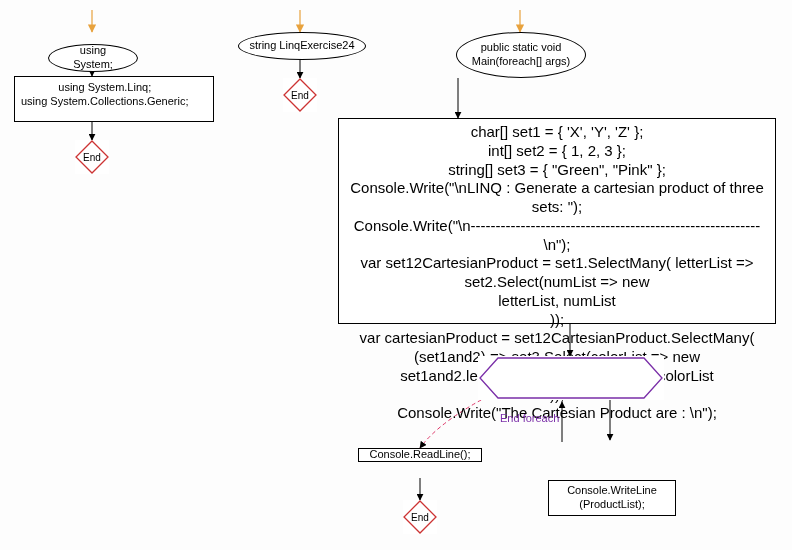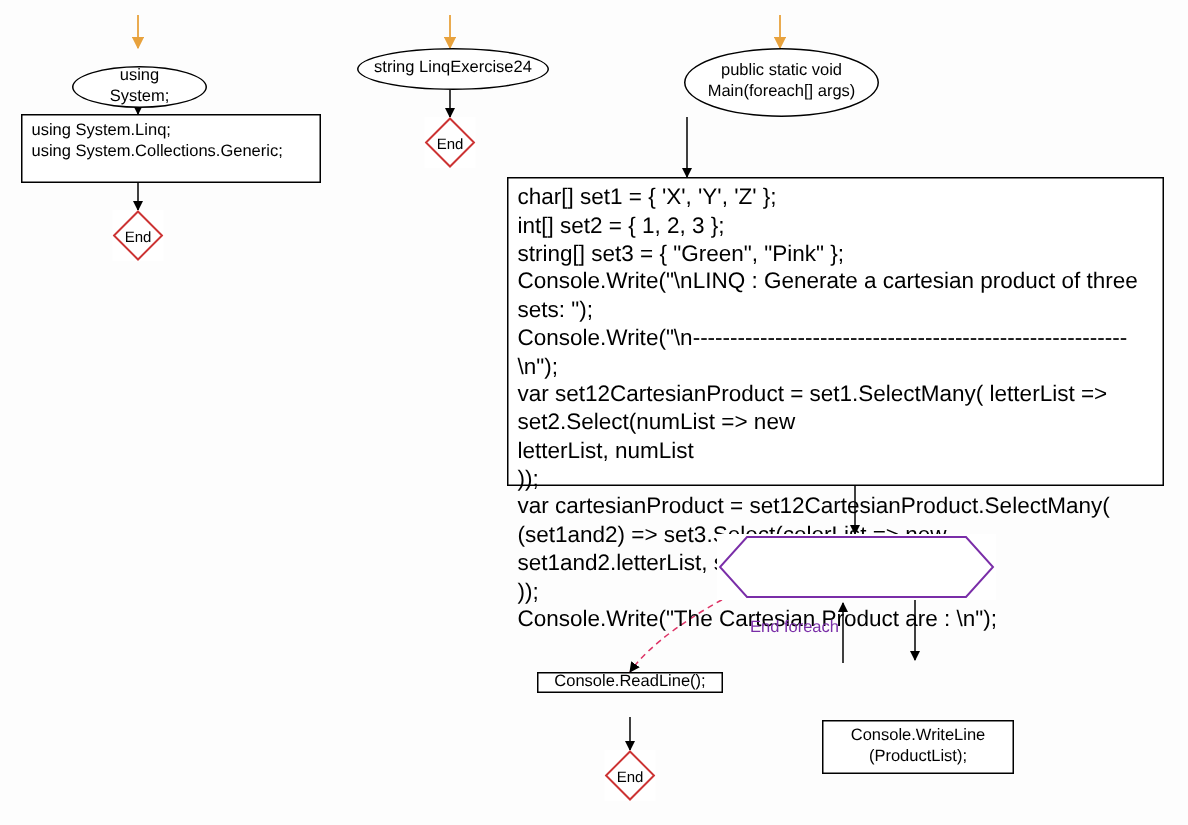--- a/index.html
+++ b/index.html
@@ -25,21 +25,21 @@
     background: #fff;
   }
   .ellipse {
     border: 1px solid #000;
     border-radius: 50%;
     padding: 4px 10px;
   }
   .rect {
     border: 1px solid #000;
     padding: 4px 6px;
-    text-align: left;
+    text-align: center;
     justify-content: flex-start;
     align-items: flex-start;
   }
   .rect.center {
     text-align: center;
     justify-content: center;
     align-items: center;
   }
   .hex {
     display: flex;

